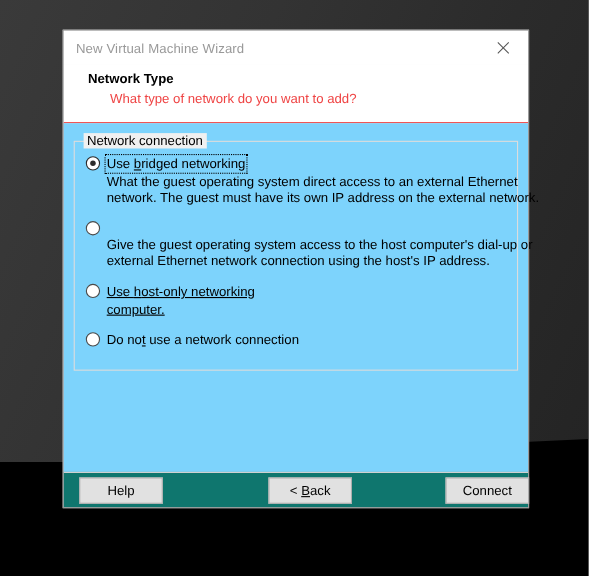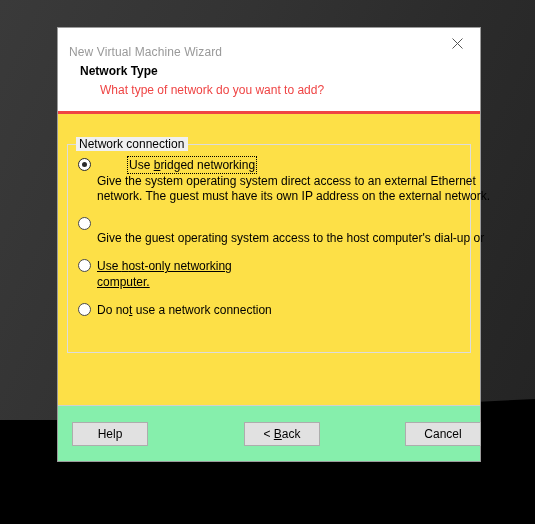--- a/index.html
+++ b/index.html
@@ -43,21 +43,21 @@
     box-sizing: border-box;
     display: flex;
     flex-direction: column;
   }
 
   
   .titlebar {
     height: 31px;
     background: #ffffff;
     display: flex;
-    align-items: flex-end;
+    align-items: center;
     flex: 0 0 auto;
     position: relative;
   }
   .titlebar-text {
     font-size: 12px;
     color: #999999;
     padding-left: 11px;
     letter-spacing: 0.1px;
     white-space: nowrap;
   }
@@ -72,43 +72,43 @@
     justify-content: center;
     cursor: default;
   }
   .titlebar-close svg { display: block; }
 
   
   .header {
     background: #ffffff;
     flex: 0 0 auto;
     padding: 4px 0 12px 0;
-    border-bottom: 3px solid #ef4444;
+    border-bottom: 1px solid #ef4444;
   }
   .header-title {
     font-size: 12px;
     font-weight: bold;
     color: #000000;
     padding-left: 22px;
     line-height: 17px;
   }
   .header-subtitle {
     font-size: 12px;
     color: #ef4444;
     padding-left: 42px;
     line-height: 17px;
     margin-top: 2px;
   }
 
   
   .body {
     flex: 1 1 auto;
-    background: #fde047;
-    position: relative;
-    padding: 23px 9px 0 9px;
+    background: #7dd3fc;
+    position: relative;
+    padding: 9px 9px 0 9px;
     box-sizing: border-box;
   }
 
   
   .groupbox {
     position: relative;
     border: 1px solid #dcdcdc;
     margin-top: 7px;
     padding: 12px 8px 10px 8px;
     box-sizing: border-box;
@@ -158,42 +158,41 @@
   }
   .option-label {
     font-size: 12px;
     color: #000000;
     white-space: nowrap;
     padding: 0 1px;
   }
   .option-label.focused {
     outline: 1px dotted #000000;
     outline-offset: 0px;
-    margin-left: 32px;
   }
   .option-desc {
     font-size: 12px;
     color: #000000;
     margin: 1px 0 0 21px;
     line-height: 15px;
     max-width: 380px;
   }
   .option-desc div { white-space: nowrap; }
   .accel { text-decoration: underline; }
 
   .opt-gap-1 { margin-bottom: 12px; }
   .opt-gap-2 { margin-bottom: 12px; }
   .opt-gap-3 { margin-bottom: 12px; text-decoration: underline; }
 
   
   .footer {
     flex: 0 0 auto;
-    height: 56px;
+    height: 32px;
     border-top: 1px solid #d0d0d0;
-    background: #86efac;
+    background: #0f766e;
     display: flex;
     align-items: center;
     padding: 0 9px;
     box-sizing: border-box;
     position: relative;
   }
   .btn {
     font-family: "Liberation Sans", sans-serif;
     font-size: 12px;
     color: #000000;
@@ -245,31 +244,32 @@
   <div class="body">
     <div class="groupbox">
       <div class="groupbox-legend">Network connection</div>
 
       <div class="option opt-gap-1">
         <div class="option-row">
           <span class="radio checked"></span>
           <span class="option-label focused"><span>Use </span><span class="accel">b</span><span>ridged networking</span></span>
         </div>
         <div class="option-desc">
-          <div>Give the system operating system direct access to an external Ethernet</div>
+          <div>What the guest operating system direct access to an external Ethernet</div>
           <div>network. The guest must have its own IP address on the external network.</div>
         </div>
       </div>
 
       <div class="option opt-gap-2">
         <div class="option-row">
           <span class="radio"></span>
         </div>
         <div class="option-desc">
           <div>Give the guest operating system access to the host computer's dial-up or</div>
+          <div>external Ethernet network connection using the host's IP address.</div>
         </div>
       </div>
 
       <div class="option opt-gap-3">
         <div class="option-row">
           <span class="radio"></span>
           <span class="option-label"><span>Use </span><span class="accel">h</span><span>ost-only networking</span></span>
         </div>
         <div class="option-desc">
           <div>computer.</div>
@@ -282,16 +282,16 @@
           <span class="option-label"><span>Do no</span><span class="accel">t</span><span> use a network connection</span></span>
         </div>
       </div>
 
     </div>
   </div>
 
   <div class="footer">
     <button class="btn btn-help">Help</button>
     <button class="btn btn-back"><span>&lt; </span><span class="accel">B</span><span>ack</span></button>
-    <button class="btn btn-cancel">Cancel</button>
+    <button class="btn btn-cancel">Connect</button>
   </div>
 
 </div>
 
 </body></html>

